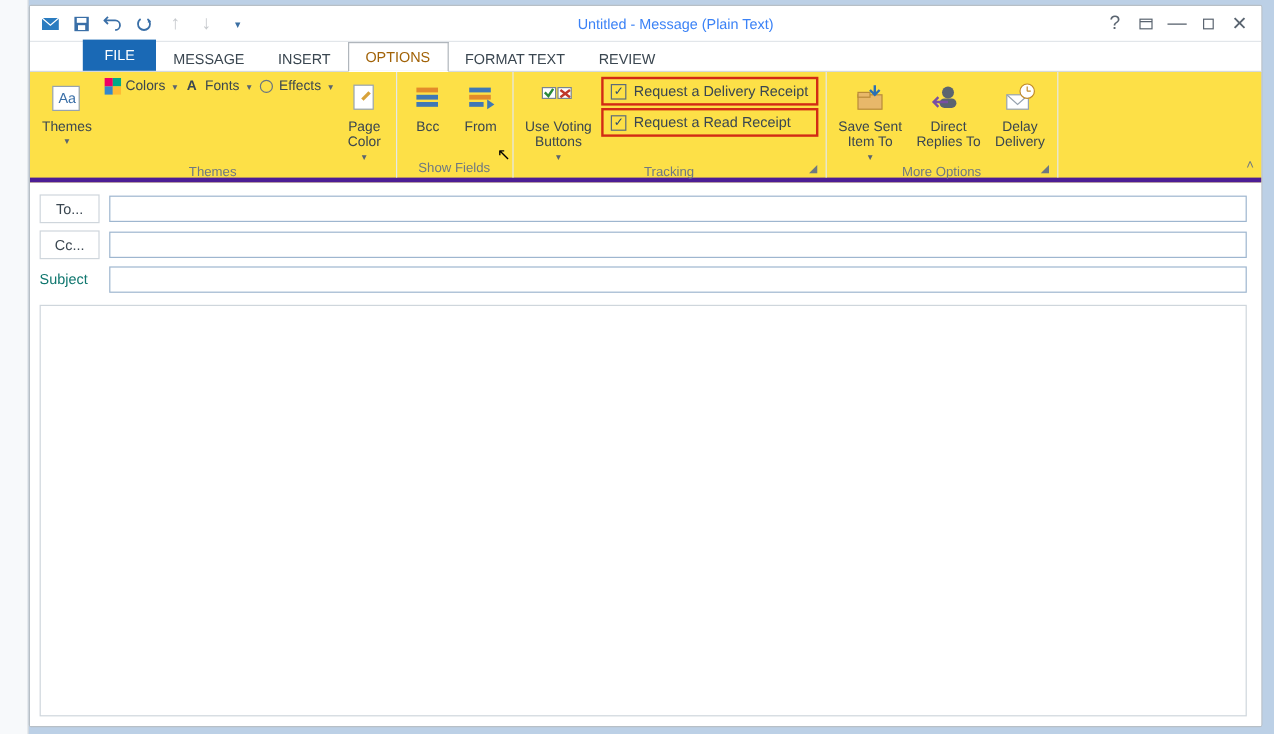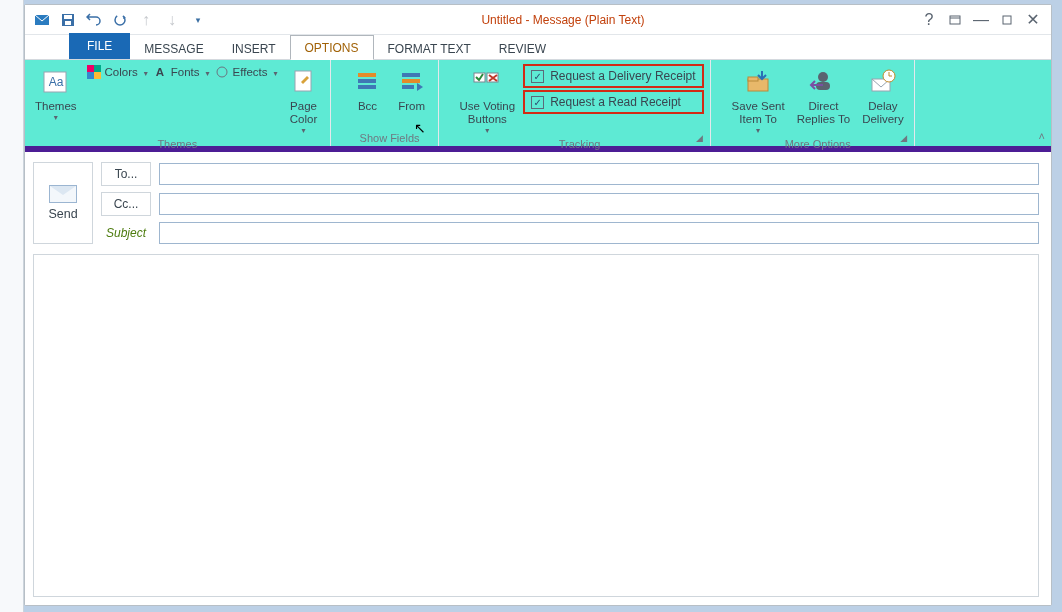--- a/index.html
+++ b/index.html
@@ -2,28 +2,28 @@
 <html><head>
 <meta charset="utf-8">
 <style>
 * { box-sizing: border-box; margin: 0; padding: 0; font-family: "Segoe UI", Tahoma, sans-serif; }
 body { background: #bcd0e6; width: 1062px; height: 612px; overflow: hidden; position: relative; }
 .window { position: absolute; left: 24px; top: 4px; right: 10px; bottom: 6px; background: #fff; border: 1px solid #b7bfc6; border-radius: 2px; display: flex; flex-direction: column; }
 .titlebar { height: 30px; background: #fff; display: flex; align-items: center; padding: 0 6px; border-bottom: 1px solid #e2e6ea; }
 .qat { display: flex; align-items: center; gap: 4px; }
 .qat-btn { width: 22px; height: 22px; display: flex; align-items: center; justify-content: center; color: #3b6fa3; cursor: pointer; }
 .qat-btn.disabled { color: #c6c9cd; }
-.titlebar-title { flex: 1; text-align: center; font-size: 12px; color: #c2410c; }
+.titlebar-title { flex: 1; text-align: center; font-size: 12px; color: #3b82f6; }
 .win-controls { display: flex; gap: 2px; }
 .win-btn { width: 24px; height: 20px; display: flex; align-items: center; justify-content: center; color: #5a6470; cursor: pointer; }
 .tabs { height: 25px; display: flex; align-items: flex-end; padding-left: 44px; gap: 0; background: #fff; border-bottom: 1px solid #d4d9de; }
 .tab { padding: 5px 14px 4px; font-size: 12px; color: #3a4650; cursor: pointer; position: relative; top:1px; }
 .tab.file { background: #1a69b5; color: #fff; padding: 6px 18px 6px; top:0;}
 .tab.active { border: 1px solid #b0b6bc; border-bottom: 1px solid #fff; color: #a16207; }
-.ribbon { height: 92px; background: #5eead4; border-bottom: 6px solid #4c1d95; display: flex; position: relative; gap: 11px; }
+.ribbon { height: 92px; background: #fde047; border-bottom: 4px solid #4c1d95; display: flex; position: relative; }
 .group { display: flex; flex-direction: column; padding: 2px 6px 0; border-right: 1px solid #e4e8ec; }
 .group-body { flex:1; display:flex; align-items: flex-start; gap: 4px; padding-top: 2px;}
 .group-label { font-size: 11px; color: #6f7881; text-align: center; padding-bottom: 2px; }
 .vbtn { display: flex; flex-direction: column; align-items: center; justify-content: flex-start; padding: 2px 4px; cursor: pointer; font-size: 11.5px; color: #3a4650; line-height: 1.15; text-align:center; min-width: 40px;}
 .vbtn .ico { height: 32px; display:flex; align-items:center; justify-content:center;}
 .vbtn span.lbl { margin-top: 2px; }
 .small-stack { display:flex; gap:1px; font-size:11.5px; color:#3a4650; }
 .small-item { display:flex; align-items:center; gap:4px; padding:1px 2px; cursor:pointer;}
 .small-item .drop::after{ content:"▾"; font-size:8px; margin-left:2px; color:#5a6470;}
 .launcher { position:absolute; right:4px; bottom:2px; width:12px; height:12px; font-size:9px; color:#6f7881; display:flex; align-items:center; justify-content:center; cursor:pointer;}
@@ -32,21 +32,21 @@
 .highlight-red { border:2px solid #d22b15; }
 .compose { flex:1; padding: 10px 12px 8px 8px; display:flex; flex-direction:column; gap:6px; background:#fff; overflow:hidden;}
 .hdr-row { display:flex; align-items:stretch; gap: 8px; }
 .send-box { width:60px; border:1px solid #cfd6dc; display:flex; flex-direction:column; align-items:center; justify-content:center; gap:4px; cursor:pointer;}
 .send-box .env { width:28px; height:18px; border:1px solid #9bb5d1; background:#f3f7fb; position:relative;}
 .send-box .env::before{content:""; position:absolute; inset:0; border-top:9px solid #dce7f2; border-left:13px solid transparent; border-right:13px solid transparent;}
 .send-box .lbl { font-size:12.5px; color:#3a4650;}
 .fields { flex:1; display:flex; flex-direction:column; gap:6px;}
 .field-row { display:flex; align-items:center; gap:8px;}
 .field-btn { width:50px; height:24px; border:1px solid #cfd6dc; background:#fff; font-size:12px; color:#3a4650; cursor:pointer; text-align:center; line-height:22px;}
-.field-lbl { width:50px; font-size:12px; color:#4d7c0f; text-align:center;font-style:italic;}
+.field-lbl { width:50px; font-size:12px; color:#0f766e; text-align:left;}
 .field-input { flex:1; height:22px; border:1px solid #9eb6cf; padding:0 4px; font-size:12px;}
 .body-area { flex:1; border:1px solid #cfd6dc; margin-top:4px; padding:4px; font-size:13px; color:#333; min-height:300px;}
 .collapse-arrow { position:absolute; right:6px; bottom:4px; color:#6f7881; font-size:11px; cursor:pointer;}
 .left-sliver{ position:absolute; left:0; top:0; width:24px; height:612px; background:#f7f9fb; border-right:1px solid #ccd4dc;}
 .cursor-arrow{ position:absolute; left:414px; top:120px; pointer-events:none; font-size:14px; color:#000;}
 </style>
 </head>
 <body>
 
 <div class="left-sliver"></div>
@@ -263,24 +263,20 @@
       </div>
       <div class="group-label">More Options</div>
       <div class="launcher">◢</div>
     </div>
 
     <div class="collapse-arrow">˄</div>
   </div>
 
   <div class="compose">
     <div class="hdr-row">
-      <div class="send-box">
-        <div class="env"></div>
-        <div class="lbl">Send</div>
-      </div>
       <div class="fields">
         <div class="field-row">
           <button class="field-btn">To...</button>
           <input class="field-input" value="" style="">
         </div>
         <div class="field-row">
           <button class="field-btn">Cc...</button>
           <input class="field-input" value="" style="">
         </div>
         <div class="field-row">

